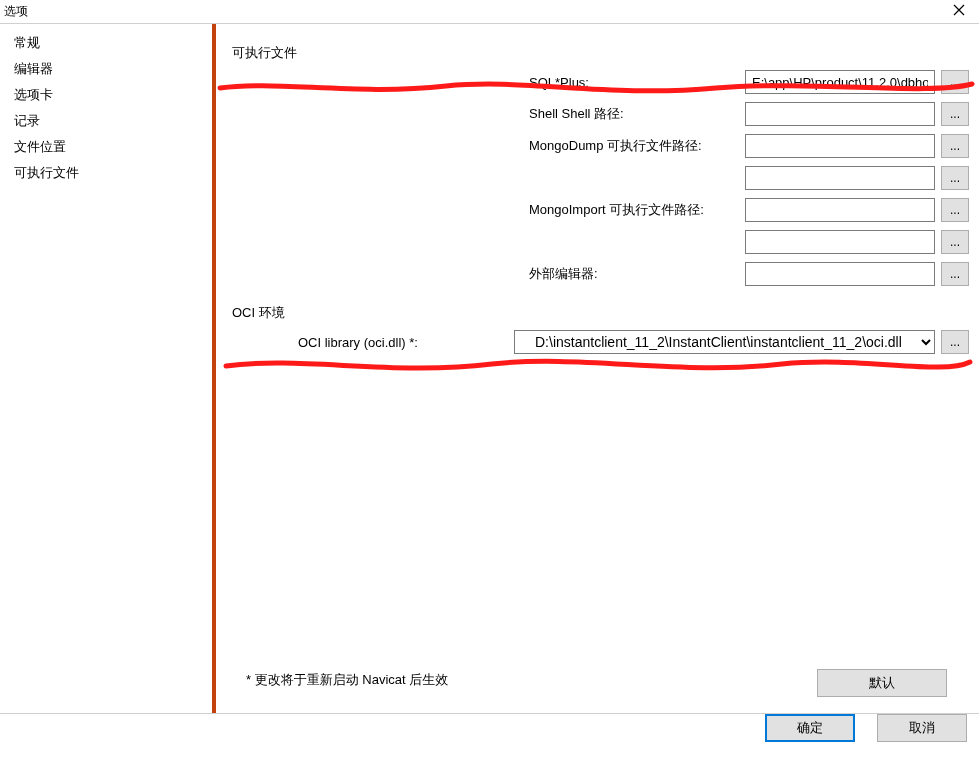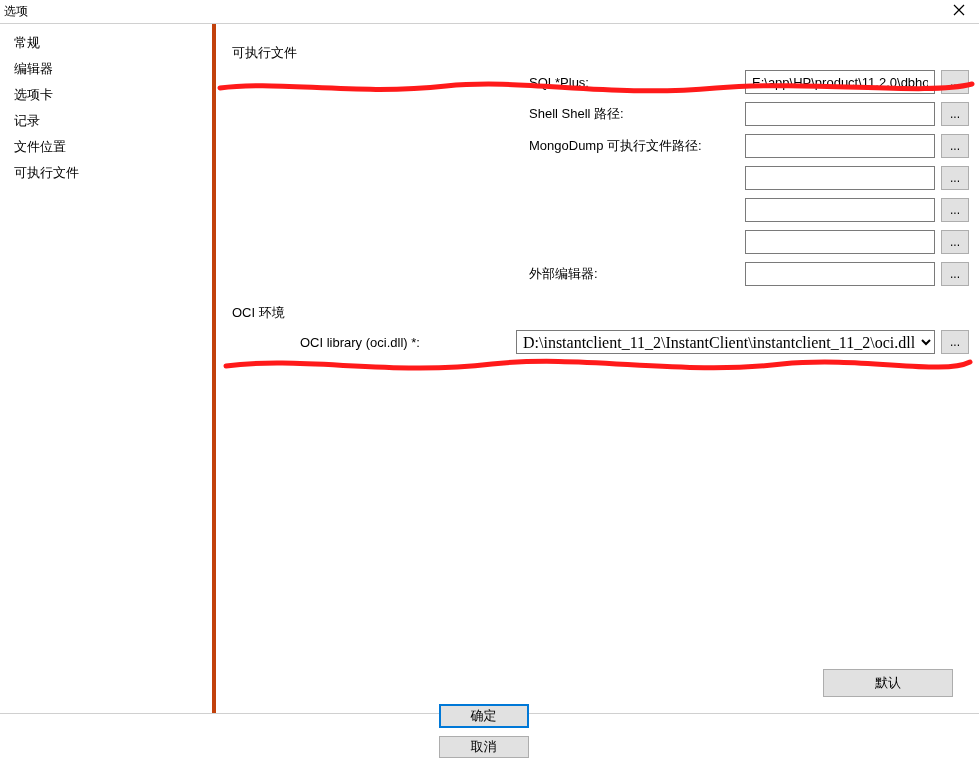--- a/index.html
+++ b/index.html
@@ -85,23 +85,23 @@
     border: 1px solid #7a7a7a;
     font-family: inherit;
     font-size: 13px;
     padding: 0 6px;
     background: #fff;
   }
   .form-select {
     flex: 1;
     height: 24px;
     border: 1px solid #7a7a7a;
-    font-family: Liberation Serif, serif;
-    font-size: 16px;
-    padding: 0 2px;
+    font-family: Liberation Sans, sans-serif;
+    font-size: 14px;
+    padding: 0 16px;
     background: #fff;
   }
   .browse-btn {
     width: 28px;
     height: 24px;
     border: 1px solid #adadad;
     background: #e1e1e1;
     font-size: 12px;
     padding: 0;
     display: flex;
@@ -110,36 +110,35 @@
   }
   .note {
     font-size: 13px;
     position: absolute;
     bottom: 24px;
     left: 30px;
   }
   .default-btn {
     position: absolute;
     bottom: 16px;
-    right: 26px;
+    right: 32px;
     width: 130px;
     height: 28px;
     border: 1px solid #adadad;
     background: #e1e1e1;
     font-size: 13px;
     font-family: inherit;
   }
   .footer {
     height: 44px;
     display: flex;
     justify-content: flex-end;
-    align-items: center;
-    gap: 8px;
+    align-items: flex-start;
+    gap: 22px;
     padding-right: 12px;
-    flex-direction: column;
   }
   .footer-btn {
     width: 90px;
     height: 28px;
     border: 1px solid #adadad;
     background: #e1e1e1;
     font-size: 13px;
     font-family: inherit;
   }
   .footer-btn.primary { border: 2px solid #0078d7; }
@@ -202,20 +201,21 @@
       </div>
 
       <div class="form-row">
         <input class="form-input" value="" style="">
         <button class="browse-btn">
             <span>...</span>
           </button>
       </div>
 
       <div class="form-row">
+        <div class="form-label">MongoImport 可执行文件路径:</div>
         <input class="form-input" value="" style="">
         <button class="browse-btn">
             <span>...</span>
           </button>
       </div>
 
       <div class="form-row">
         <input class="form-input" value="" style="">
         <button class="browse-btn">
             <span>...</span>
@@ -237,20 +237,21 @@
         <div class="form-label">OCI library (oci.dll) *:</div>
         <select class="form-select">
           <option>D:\instantclient_11_2\InstantClient\instantclient_11_2\oci.dll</option>
         </select>
         <button class="browse-btn">
             <span>...</span>
           </button>
       </div>
     </div>
 
+    <div class="note">* 更改将于重新启动 Navicat 后生效</div>
     <button class="default-btn">默认</button>
   </div>
 </div>
 
 <div class="footer">
   <button class="footer-btn primary">确定</button>
   <button class="footer-btn">取消</button>
 </div>
 
 <div class="annot" style="left:216px; top:74px;">

